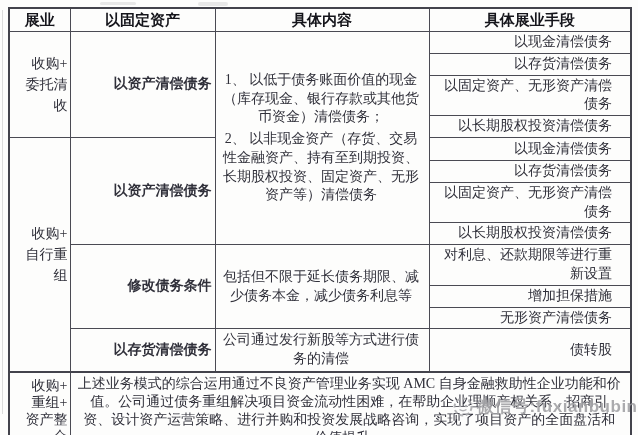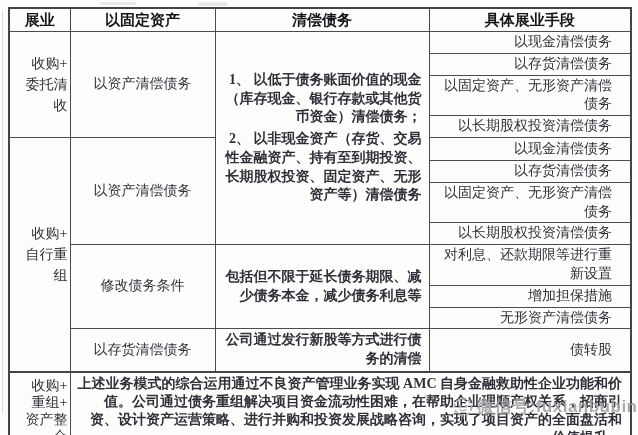--- a/index.html
+++ b/index.html
@@ -59,29 +59,29 @@
   }
   td.c-biz {
     text-align: right;
     vertical-align: middle;
     white-space: pre-line;
     line-height: 1.5;
     padding: 1px 2px;
   }
   td.c-biz.tight { line-height: 1.22; }
   td.c-type {
+    text-align: right;
+    vertical-align: middle;
+    padding: 1px 3px;
+    font-weight: bold;
+  }
+  td.c-content {
     text-align: center;
     vertical-align: middle;
-    padding: 1px 3px;
-  }
-  td.c-content {
-    text-align: right;
-    vertical-align: middle;
     padding: 2px 7px 2px 5px;
-    font-weight: bold;
   }
   td.c-content p { margin: 0 0 3px 0; }
   td.c-content p:last-child { margin-bottom: 0; }
   td.c-method {
     text-align: right;
     vertical-align: middle;
     padding: 1px 18px 1px 5px;
   }
   td.c-summary {
     line-height: 1.28;
@@ -120,21 +120,21 @@
       <col style="width:61px">
       <col style="width:145px">
       <col style="width:214px">
       <col style="width:202px">
     </colgroup>
 
     <tbody>
         <tr style="height:22px">
       <th>展业</th>
       <th>以固定资产</th>
-      <th>清偿债务</th>
+      <th>具体内容</th>
       <th>具体展业手段</th>
     </tr>
 
     <tr style="height:21px">
       <td rowspan="4" class="c-biz">收购+
 委托清
 收</td>
       <td rowspan="4" class="c-type">以资产清偿债务</td>
       <td rowspan="8" class="c-content">
         <p>1、 以低于债务账面价值的现金（库存现金、银行存款或其他货币资金）清偿债务；</p>

